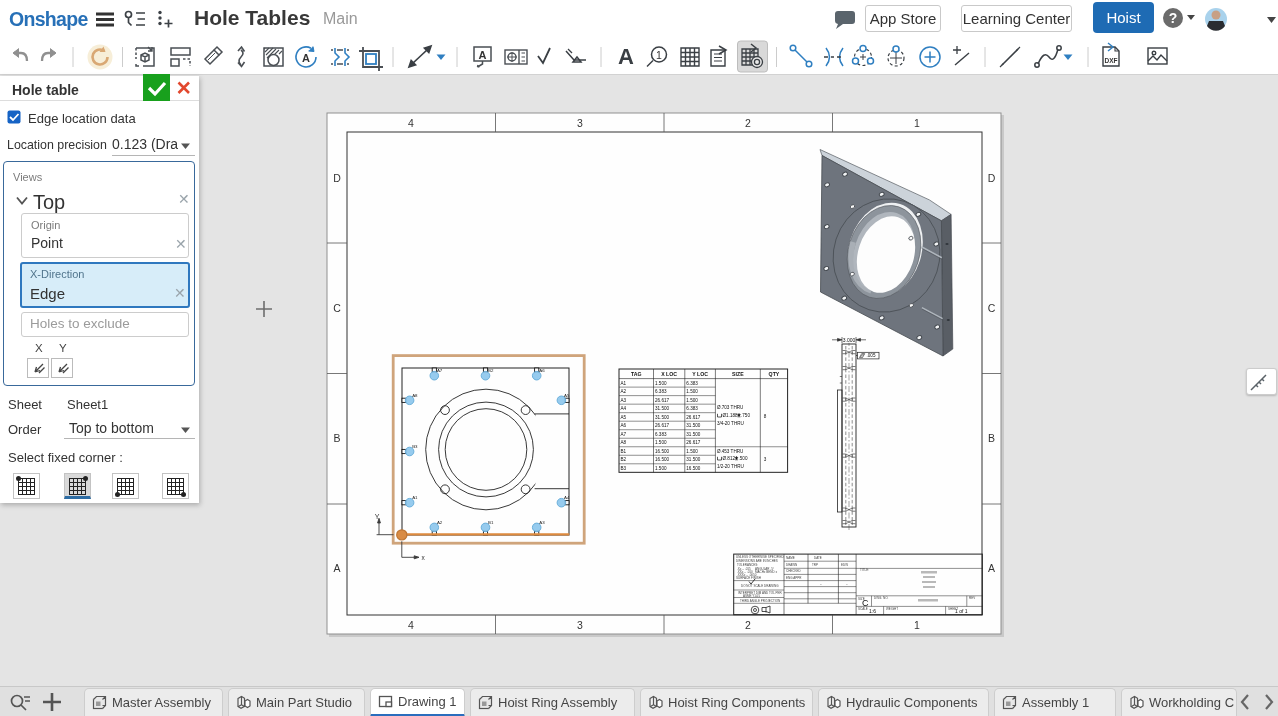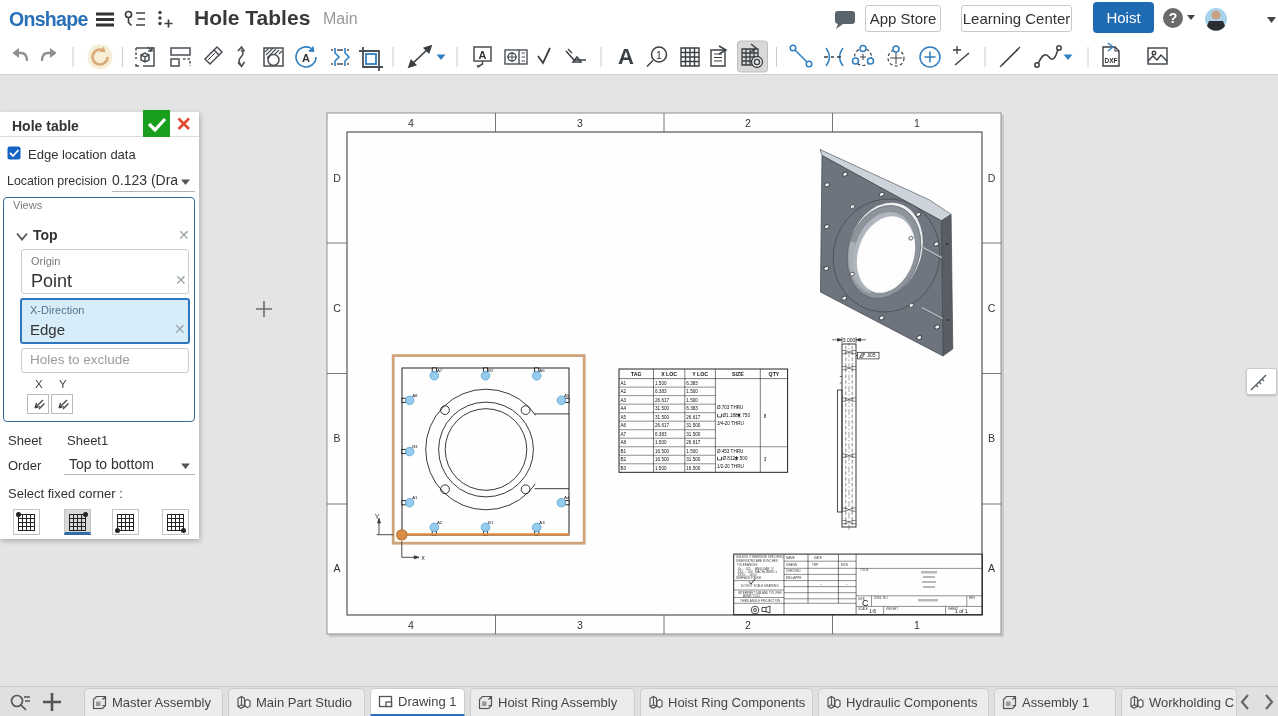--- a/index.html
+++ b/index.html
@@ -15,21 +15,21 @@
  font-size:15px;color:#333;line-height:25px;text-align:center;background:#fff;}
 #share{position:absolute;left:1093px;top:2px;width:61px;height:31px;background:#1e6bb4;
  border-radius:4px;color:#fff;font-size:15px;text-align:center;line-height:31px;}
 #cody{position:absolute;left:1231px;top:10px;font-size:14px;color:#333;margin-top:26px;}
 
 #tbar{position:absolute;left:0;top:38px;width:1278px;height:37px;background:#fff;border-bottom:1px solid #d2d2d2;}
 
 #cnv{position:absolute;left:0;top:76px;width:1278px;height:610px;}
 
 #panel{position:absolute;left:0;top:0px;width:199px;height:427px;background:#fff;
- box-shadow:1px 2px 5px rgba(0,0,0,.25);font-size:13px;color:#333;margin-top:36px;}
+ box-shadow:1px 2px 5px rgba(0,0,0,.25);font-size:13px;color:#333;}
 #panel .hd{position:relative;height:25px;border-bottom:1px solid #ddd;}
 #panel .hd .t{position:absolute;left:12px;top:6px;font-size:14px;font-weight:700;}
 #okbtn{position:absolute;left:143px;top:-2px;width:27px;height:27px;background:#18a01d;}
 #xbtn{position:absolute;left:176px;top:4px;width:16px;height:16px;}
 #vbox{position:absolute;left:3px;top:85px;width:192px;height:225px;border:1px solid #39699b;border-radius:4px;}
 .fld{position:absolute;background:#fff;border:1px solid #ccc;border-radius:3px;}
 .lbl11{font-size:11px;color:#7b7b7b;}
 .xg{color:#9aa4ab;font-size:14px;}
 .cbtn{position:absolute;width:22px;height:20px;border:1px solid #bbb;background:#fff;}
 .gbtn{position:absolute;top:397px;width:27px;height:26px;border:1px solid #c3c3c3;background:#fff;}
@@ -538,29 +538,29 @@
         <rect x="0.5" y="0.5" width="13" height="13" rx="2" fill="#1563c5"></rect>
         <path d="M3 7 l3 3 l5.5 -6" stroke="#fff" stroke-width="1.8" fill="none"></path>
       </svg>
       <div style="position:absolute;left:28px;top:35px;">Edge location data</div>
       <div style="position:absolute;left:7px;top:62px;font-size:12.4px;">Location precision</div>
       <div style="position:absolute;left:112px;top:60px;width:83px;border-bottom:1px solid #b5b5b5;height:20px;font-size:14px;">0.123 (Dra</div>
       <svg width="12" height="8" style="position:absolute;left:180px;top:66px">
           <path d="M1 1.5 l9 0 l-4.5 5.5 z" fill="#555"></path>
         </svg>
       <div id="vbox">
-        <div class="lbl11" style="position:absolute;left:9px;top:1px;text-align:center;">Views</div>
+        <div class="lbl11" style="position:absolute;left:9px;top:9px;text-align:center;">Views</div>
         <svg width="14" height="10" style="position:absolute;left:11px;top:33px">
             <path d="M2 2.5 L7 8.5 L12 2.5" stroke="#555" stroke-width="1.8" fill="none"></path>
           </svg>
-        <div style="position:absolute;left:29px;top:29px;font-size:14px;font-weight:bold;">Top</div>
+        <div style="position:absolute;left:29px;top:29px;font-size:20px;">Top</div>
         <div class="xg" style="position:absolute;left:174px;top:29px;">✕</div>
         <div class="fld" style="left:17px;top:51px;width:168px;height:45px;">
           <div class="lbl11" style="position:absolute;left:9px;top:5px;">Origin</div>
-          <div style="position:absolute;left:9px;top:21px;font-size:18px;">Point</div>
+          <div style="position:absolute;left:9px;top:21px;font-size:14px;">Point</div>
           <div class="xg" style="position:absolute;left:153px;top:22px;">✕</div>
         </div>
         <div class="fld" style="left:16px;top:100px;width:170px;height:46px;border:2px solid #2f78bf;background:#d7edf9;">
           <div class="lbl11" style="position:absolute;left:8px;top:4px;color:#50748c;">X-Direction</div>
           <div style="position:absolute;left:8px;top:21px;font-size:15px;">Edge</div>
           <div class="xg" style="position:absolute;left:152px;top:21px;">✕</div>
         </div>
         <div class="fld" style="left:17px;top:150px;width:168px;height:25px;">
           <div style="position:absolute;left:8px;top:3px;font-size:13.5px;color:#9b9b9b;">Holes to exclude</div>
         </div>

